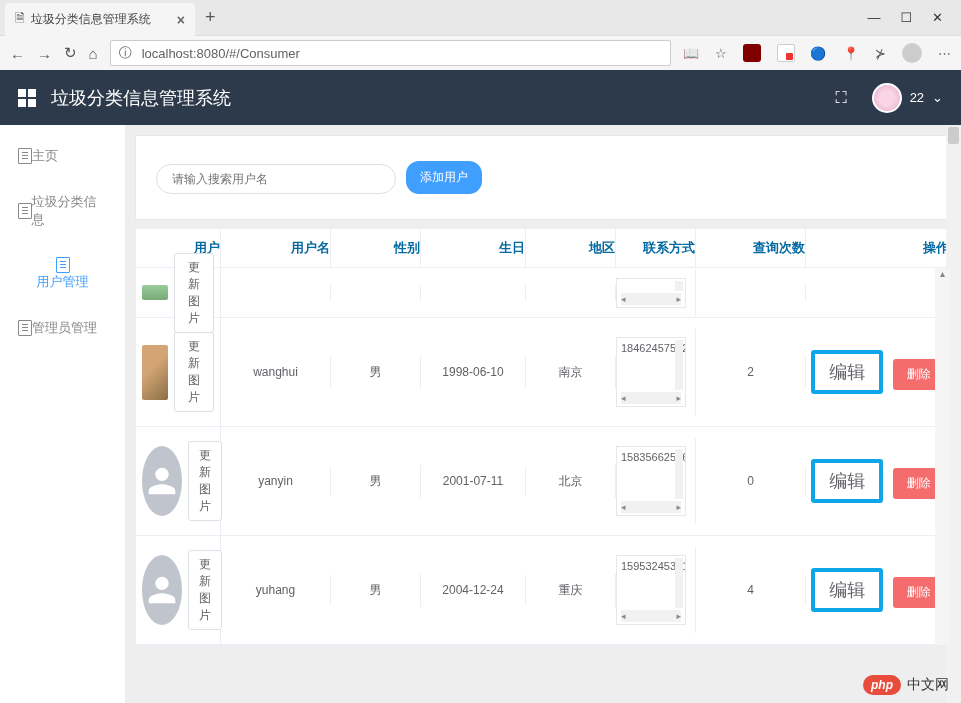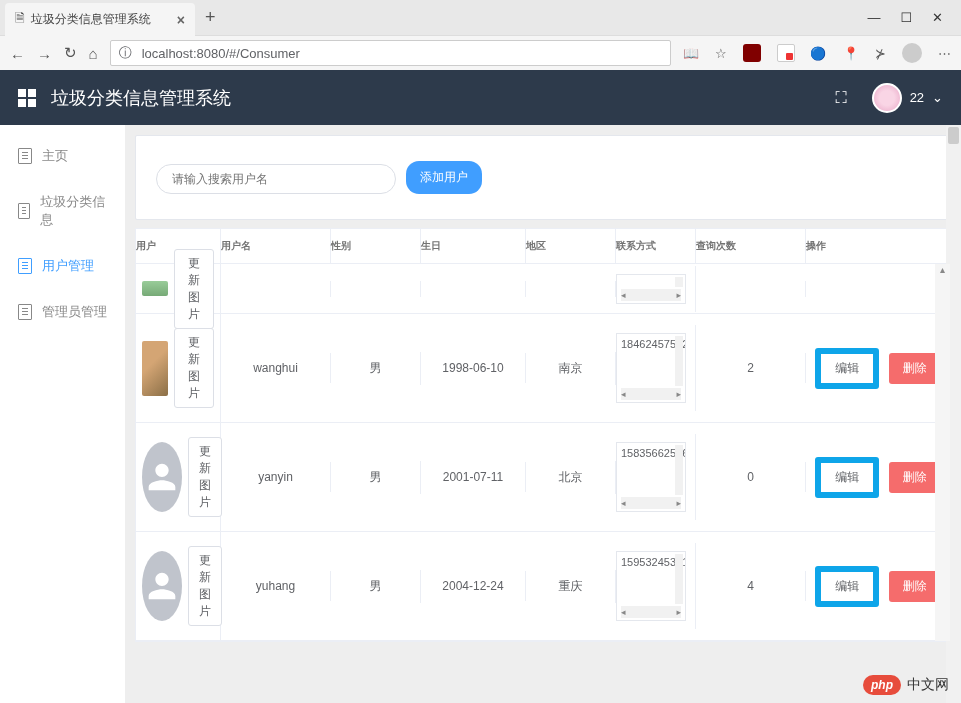--- a/index.html
+++ b/index.html
@@ -27,36 +27,36 @@
 .grid-icon span { background: #fff; }
 .app-title { font-size: 18px; font-weight: 400; }
 .header-right { margin-left: auto; display: flex; align-items: center; gap: 25px; }
 .fullscreen-icon { color: #fff; font-size: 16px; }
 .avatar-badge { width: 30px; height: 30px; border-radius: 50%; background: radial-gradient(circle, #f9d5e5 40%, #e8a5c5 100%); border: 2px solid #fff; }
 .user-menu { display: flex; align-items: center; gap: 8px; color: #fff; font-size: 13px; }
 
 
 .app-body { display: flex; height: calc(703px - 70px - 55px); }
 .sidebar { width: 125px; background: #fff; padding-top: 8px; }
-.nav-item { display: flex; align-items: center; gap: 10px; padding: 14px 18px; font-size: 13px; color: #888; cursor: pointer; }
-.nav-item.active { color: #409eff; }
+.nav-item { display: flex; align-items: center; padding: 14px 18px; font-size: 13px; color: #888; cursor: pointer; }
+.nav-item.active { color: #409eff; flex-direction: column; }
 .nav-icon { width: 14px; height: 16px; border: 1.5px solid currentColor; border-radius: 1px; position: relative; }
 .nav-icon::before { content: ""; position: absolute; top: 3px; left: 3px; right: 3px; height: 1px; background: currentColor; box-shadow: 0 3px 0 currentColor, 0 6px 0 currentColor; }
 
 .main { flex: 1; background: #eee; padding: 10px; overflow-y: auto; position: relative; }
 .scroll-track { position: absolute; right: 0; top: 0; bottom: 0; width: 15px; background: #f1f1f1; }
 .scroll-thumb { position: absolute; right: 2px; top: 2px; width: 11px; height: 17px; background: #ccc; border-radius: 2px; }
 
 .search-panel { background: #fff; padding: 25px 20px; border-radius: 2px; margin-bottom: 8px; border: 1px solid #e4e7ed; display: flex; gap: 10px; align-items: flex-end; }
 .search-input { width: 240px; height: 30px; border: 1px solid #dcdfe6; border-radius: 15px; padding: 0 15px; font-size: 12px; color: #c0c4cc; outline: none; }
 .add-btn { background: #409eff; color: #fff; border: none; border-radius: 13px; padding: 8px 14px; font-size: 12px; cursor: pointer; }
 
 .table { background: #fff; border: 1px solid #ebeef5; }
 .thead { display: flex; border-bottom: 1px solid #ebeef5; }
-.th { padding: 10px 0; text-align: left; font-weight: 600; color: #737373; font-size: 10px; border-right: 1px solid #ebeef5; }
+.th { padding: 10px 0; text-align: right; font-weight: 600; color: #0369a1; font-size: 13px; border-right: 1px solid #ebeef5; }
 .col-user { width: 85px; }
 .col-username { width: 110px; }
 .col-gender { width: 90px; }
 .col-birthday { width: 105px; }
 .col-region { width: 90px; }
 .col-contact { width: 80px; }
 .col-count { width: 110px; }
 .col-action { flex: 1; }
 
 .tbody-wrap { position: relative; }
@@ -72,21 +72,21 @@
 .user-img.cat { background: linear-gradient(135deg, #d4a574 40%, #8b6f47 100%); }
 .avatar-default { width: 70px; height: 70px; border-radius: 50%; background: #c0c4cc; display: flex; align-items: center; justify-content: center; }
 .avatar-default svg { width: 40px; height: 40px; fill: #fff; }
 .update-btn { border: 1px solid #dcdfe6; background: #fff; color: #606266; font-size: 12px; padding: 5px 10px; border-radius: 3px; cursor: pointer; }
 
 .contact-box { width: 70px; height: 70px; border: 1px solid #e4e7ed; font-size: 11px; position: relative; text-align: left; padding: 4px; overflow: hidden; }
 .contact-scroll { position: absolute; bottom: 2px; left: 4px; right: 4px; height: 12px; background: #f1f1f1; display: flex; justify-content: space-between; align-items: center; font-size: 9px; color: #888; }
 .contact-vscroll { position: absolute; right: 2px; top: 2px; bottom: 16px; width: 8px; background: #f1f1f1; }
 .contact-up { position: absolute; top: 0; right: 2px; font-size: 8px; color: #888; }
 
-.edit-btn { border: 6px solid #0ea5e9; background: #fff; color: #606266; font-size: 12px; padding: 6px 14px; border-radius: 3px; cursor: pointer; margin-right: 6px; }
+.edit-btn { border: 4px solid #0ea5e9; background: #fff; color: #606266; font-size: 18px; padding: 6px 14px; border-radius: 3px; cursor: pointer; margin-right: 6px; }
 .del-btn { background: #f56c6c; color: #fff; border: none; font-size: 12px; padding: 7px 14px; border-radius: 3px; cursor: pointer; }
 
 .watermark { position: absolute; bottom: 8px; right: 12px; display: flex; align-items: center; gap: 6px; }
 .php-badge { background: #e74c3c; color: #fff; font-weight: bold; font-size: 12px; padding: 3px 8px; border-radius: 10px; font-style: italic; }
 .cn-text { color: #333; font-size: 14px; font-weight: 500; }
 </style>
 </head>
 <body>
 
 <div class="browser-chrome">

